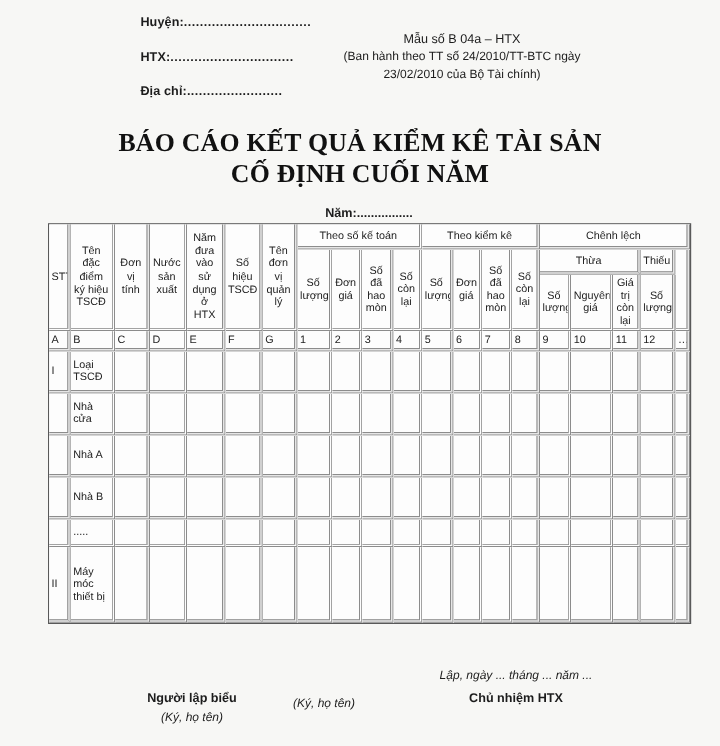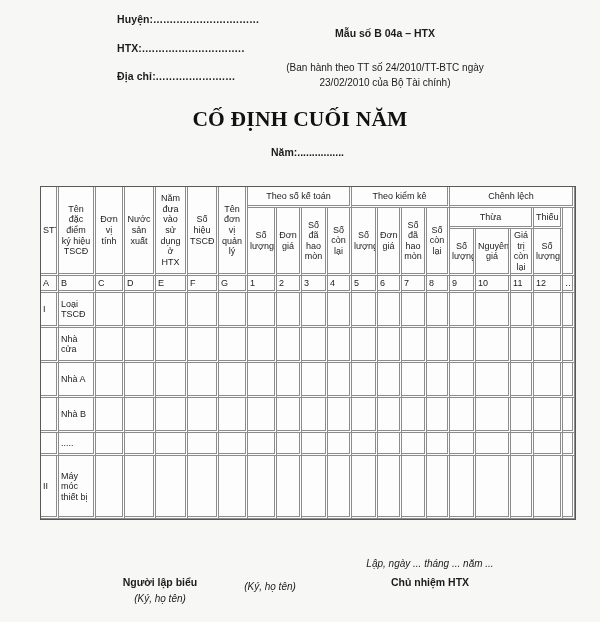--- a/index.html
+++ b/index.html
@@ -44,22 +44,22 @@
   .form-meta {
     position: absolute;
     left: 250px;
     top: 26px;
     width: 270px;
     text-align: center;
     line-height: 1.45;
   }
   .form-code {
     font-size: 10.5px;
-    font-weight: bold;
-    margin-bottom: 20px;
+    font-weight: normal;
+    margin-bottom: 0;
   }
   .form-decree {
     font-size: 10px;
     font-weight: normal;
   }
 
   
   .title-wrap {
     text-align: center;
     margin-top: 10px;
@@ -192,20 +192,21 @@
 
   <div class="form-meta">
     <div class="form-code">Mẫu số B 04a – HTX</div>
     <div class="form-decree">(Ban hành theo TT số 24/2010/TT-BTC ngày</div>
     <div class="form-decree">23/02/2010 của Bộ Tài chính)</div>
   </div>
 
 </div>
 
 <div class="title-wrap">
+  <div class="doc-title">BÁO CÁO KẾT QUẢ KIỂM KÊ TÀI SẢN</div>
   <div class="doc-title">CỐ ĐỊNH CUỐI NĂM</div>
   <div class="year-line">Năm:................</div>
 </div>
 
 <div class="table-wrap">
   <table class="inv">
     <colgroup>
       <col style="width:18px">
       <col style="width:37px">
       <col style="width:29px">

